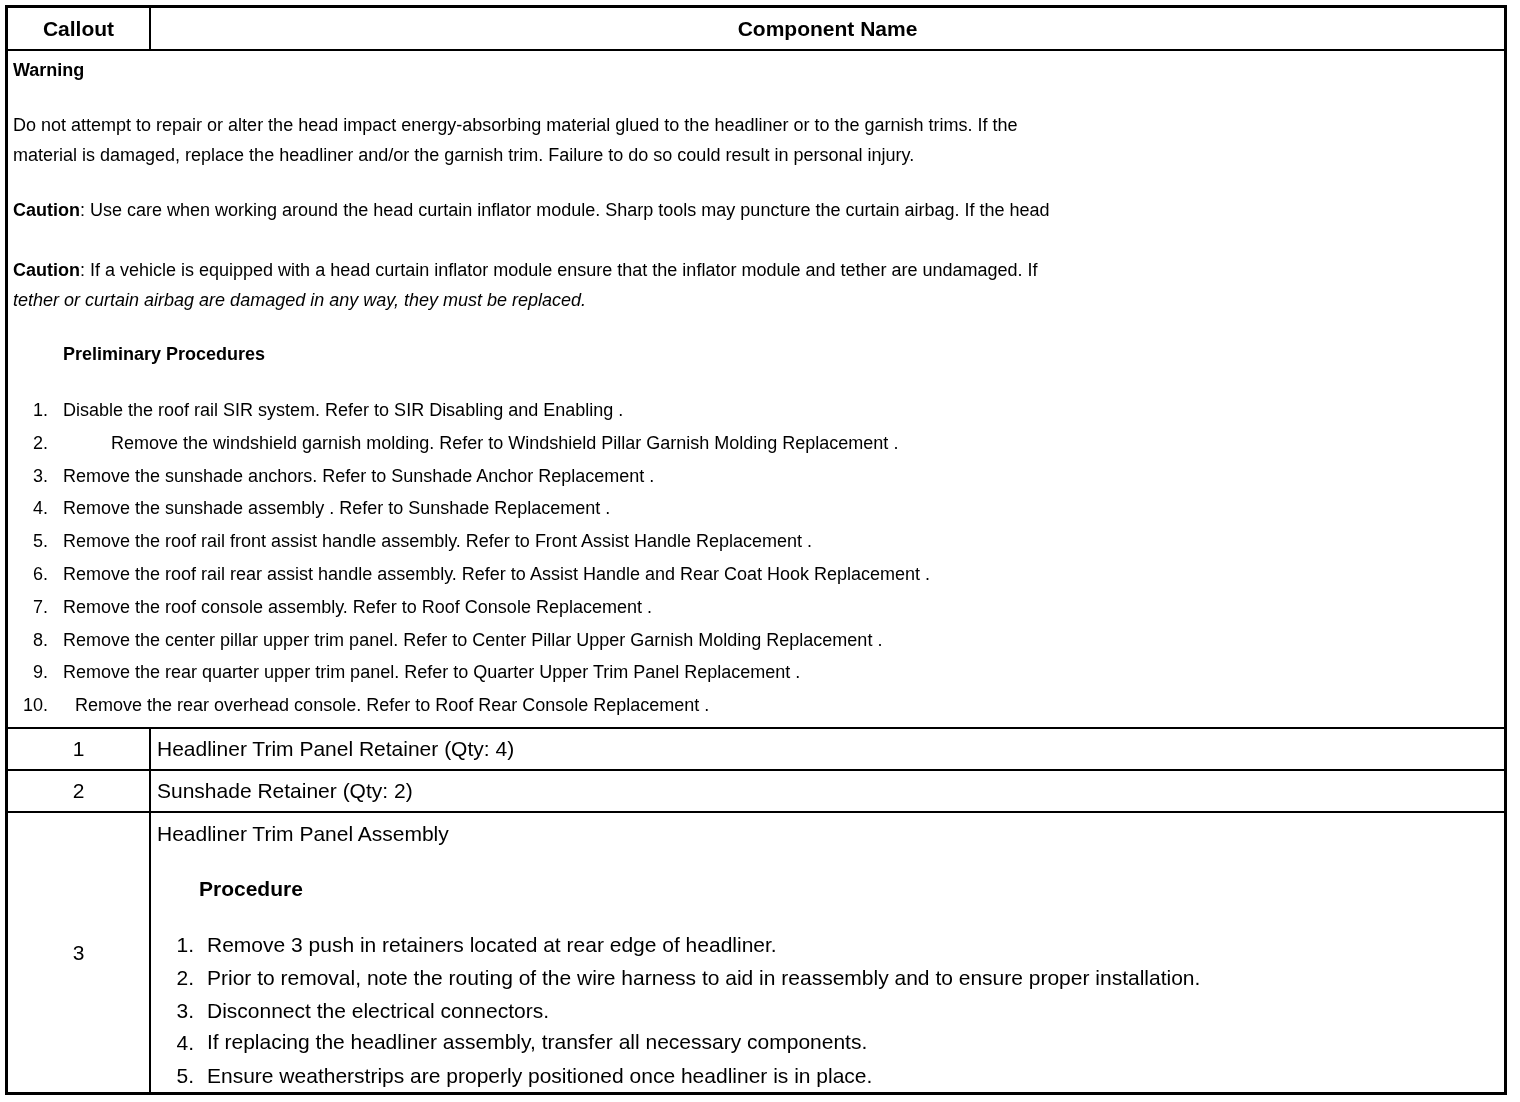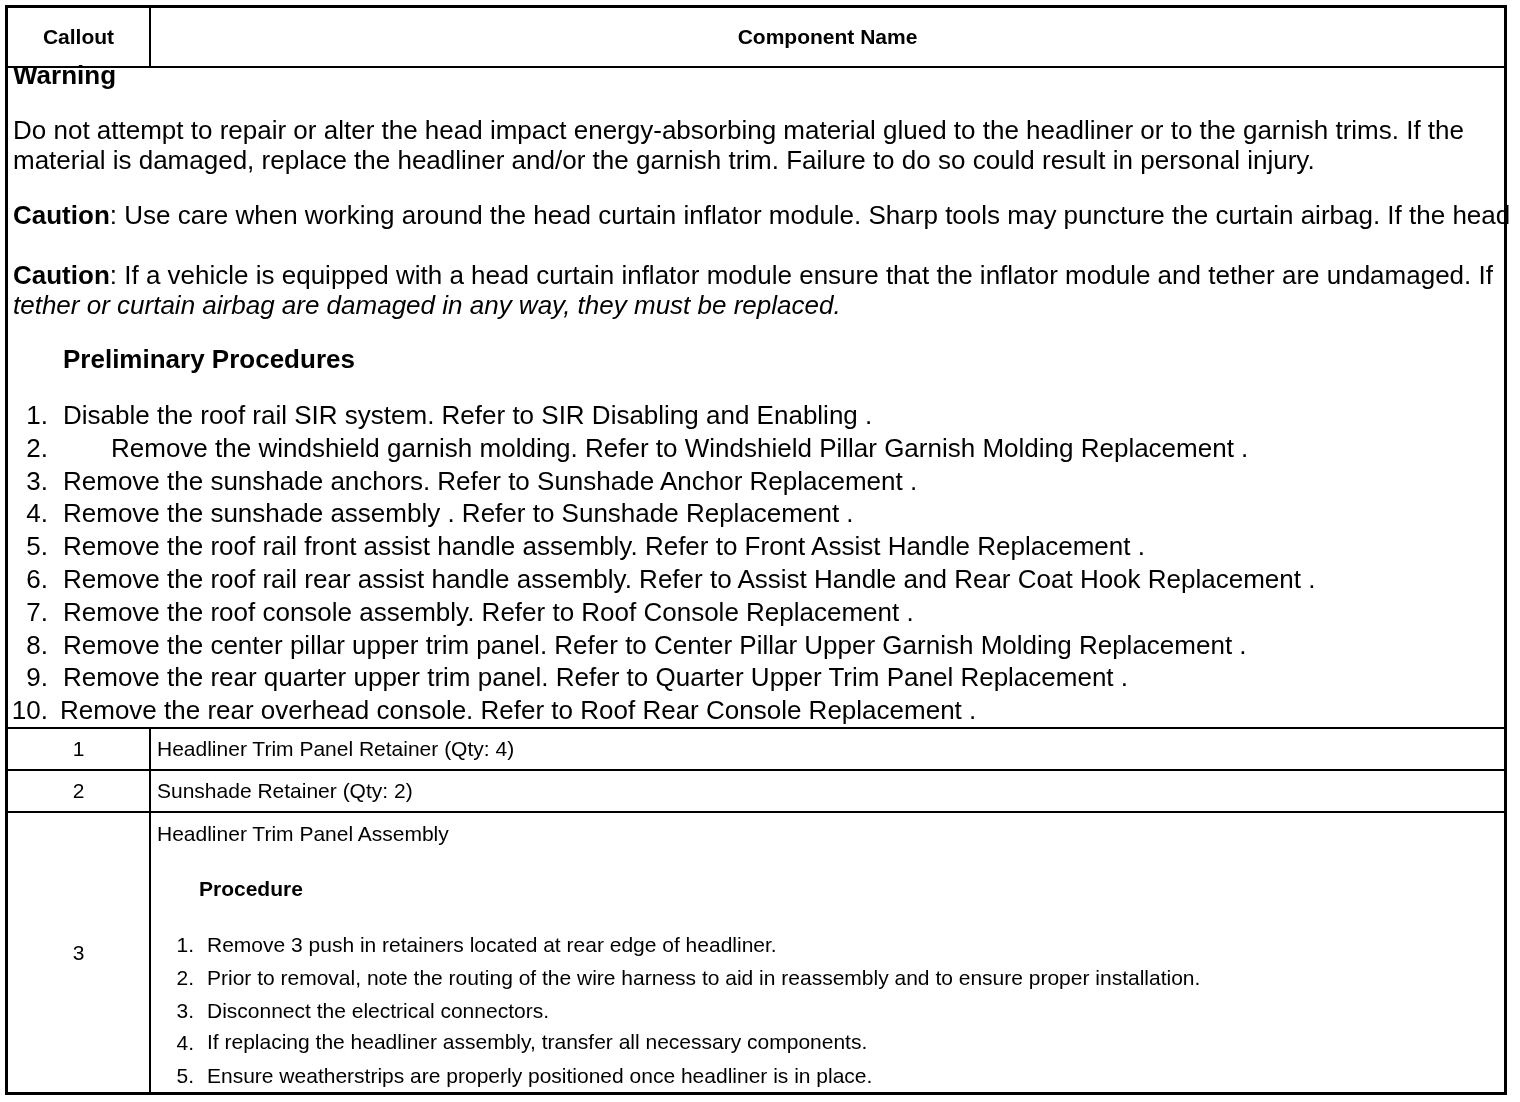--- a/index.html
+++ b/index.html
@@ -7,31 +7,31 @@
          font-family: "Liberation Sans", sans-serif; color: #000; }
   .tbl { position: absolute; left: 5px; top: 5px; width: 1502px; height: 1090px;
          border: 3px solid #000; box-sizing: border-box; }
   .row { position: absolute; left: 0; right: 0; border-bottom: 2px solid #000; box-sizing: border-box; }
   .row.last { border-bottom: none; }
   .c1 { position: absolute; left: 0; top: 0; bottom: 0; width: 143px; border-right: 2px solid #000; box-sizing: border-box;
         display: flex; align-items: center; justify-content: center; font-size: 21px; }
   .c2 { position: absolute; left: 143px; right: 0; top: 0; bottom: 0; font-size: 21px; }
   .hdr { font-weight: bold; }
   .hdr .c2 { display: flex; align-items: center; justify-content: center; }
-  .full { position: absolute; left: 0; right: 0; top: 0; bottom: 0; padding: 0 5px; font-size: 26px; }
+  .full { position: absolute; left: 0; right: 0; top: 0; bottom: 0; padding: 0 5px; font-size: 18px; }
   .line { position: absolute; white-space: nowrap; }
   .b { font-weight: bold; }
   .num { position: absolute; text-align: right; width: 40px; }
 </style>
 </head>
 <body>
 
 <div class="tbl">
 
-  <div class="row hdr" style="top:0;height:60px;">
+  <div class="row hdr" style="top:0;height:43px;">
     <div class="c1">Callout</div>
     <div class="c2">Component Name</div>
   </div>
 
   <div class="row" style="top:43px;height:678px;">
     <div class="full">
       <div class="line b" style="top:9px;left:5px;">Warning</div>
       <div class="line" style="top:64px;left:5px;">Do not attempt to repair or alter the head impact energy-absorbing material glued to the headliner or to the garnish trims. If the</div>
       <div class="line" style="top:94px;left:5px;">material is damaged, replace the headliner and/or the garnish trim. Failure to do so could result in personal injury.</div>
 
@@ -54,21 +54,21 @@
           <div class="line" style="top: 480.2px; left: 55px;">Remove the roof rail front assist handle assembly. Refer to Front Assist Handle Replacement .</div>
           <div class="line num" style="top: 513px; left: 0px;">6.</div>
           <div class="line" style="top: 513px; left: 55px;">Remove the roof rail rear assist handle assembly. Refer to Assist Handle and Rear Coat Hook Replacement .</div>
           <div class="line num" style="top: 545.8px; left: 0px;">7.</div>
           <div class="line" style="top: 545.8px; left: 55px;">Remove the roof console assembly. Refer to Roof Console Replacement .</div>
           <div class="line num" style="top: 578.6px; left: 0px;">8.</div>
           <div class="line" style="top: 578.6px; left: 55px;">Remove the center pillar upper trim panel. Refer to Center Pillar Upper Garnish Molding Replacement .</div>
           <div class="line num" style="top: 611.4px; left: 0px;">9.</div>
           <div class="line" style="top: 611.4px; left: 55px;">Remove the rear quarter upper trim panel. Refer to Quarter Upper Trim Panel Replacement .</div>
           <div class="line num" style="top: 644.2px; left: 0px;">10.</div>
-          <div class="line" style="top: 644.2px; left: 52px;">Remove the rear overhead console. Refer to Roof Rear Console Replacement .</div>
+          <div class="line" style="top: 644.2px; left: 67px;">Remove the rear overhead console. Refer to Roof Rear Console Replacement .</div>
         </div>
     </div>
   </div>
 
   <div class="row" style="top:721px;height:42px;">
     <div class="c1">1</div>
     <div class="c2">
       <div class="line" style="top:8px;left:6px;">Headliner Trim Panel Retainer (Qty: 4)</div>
     </div>
   </div>

